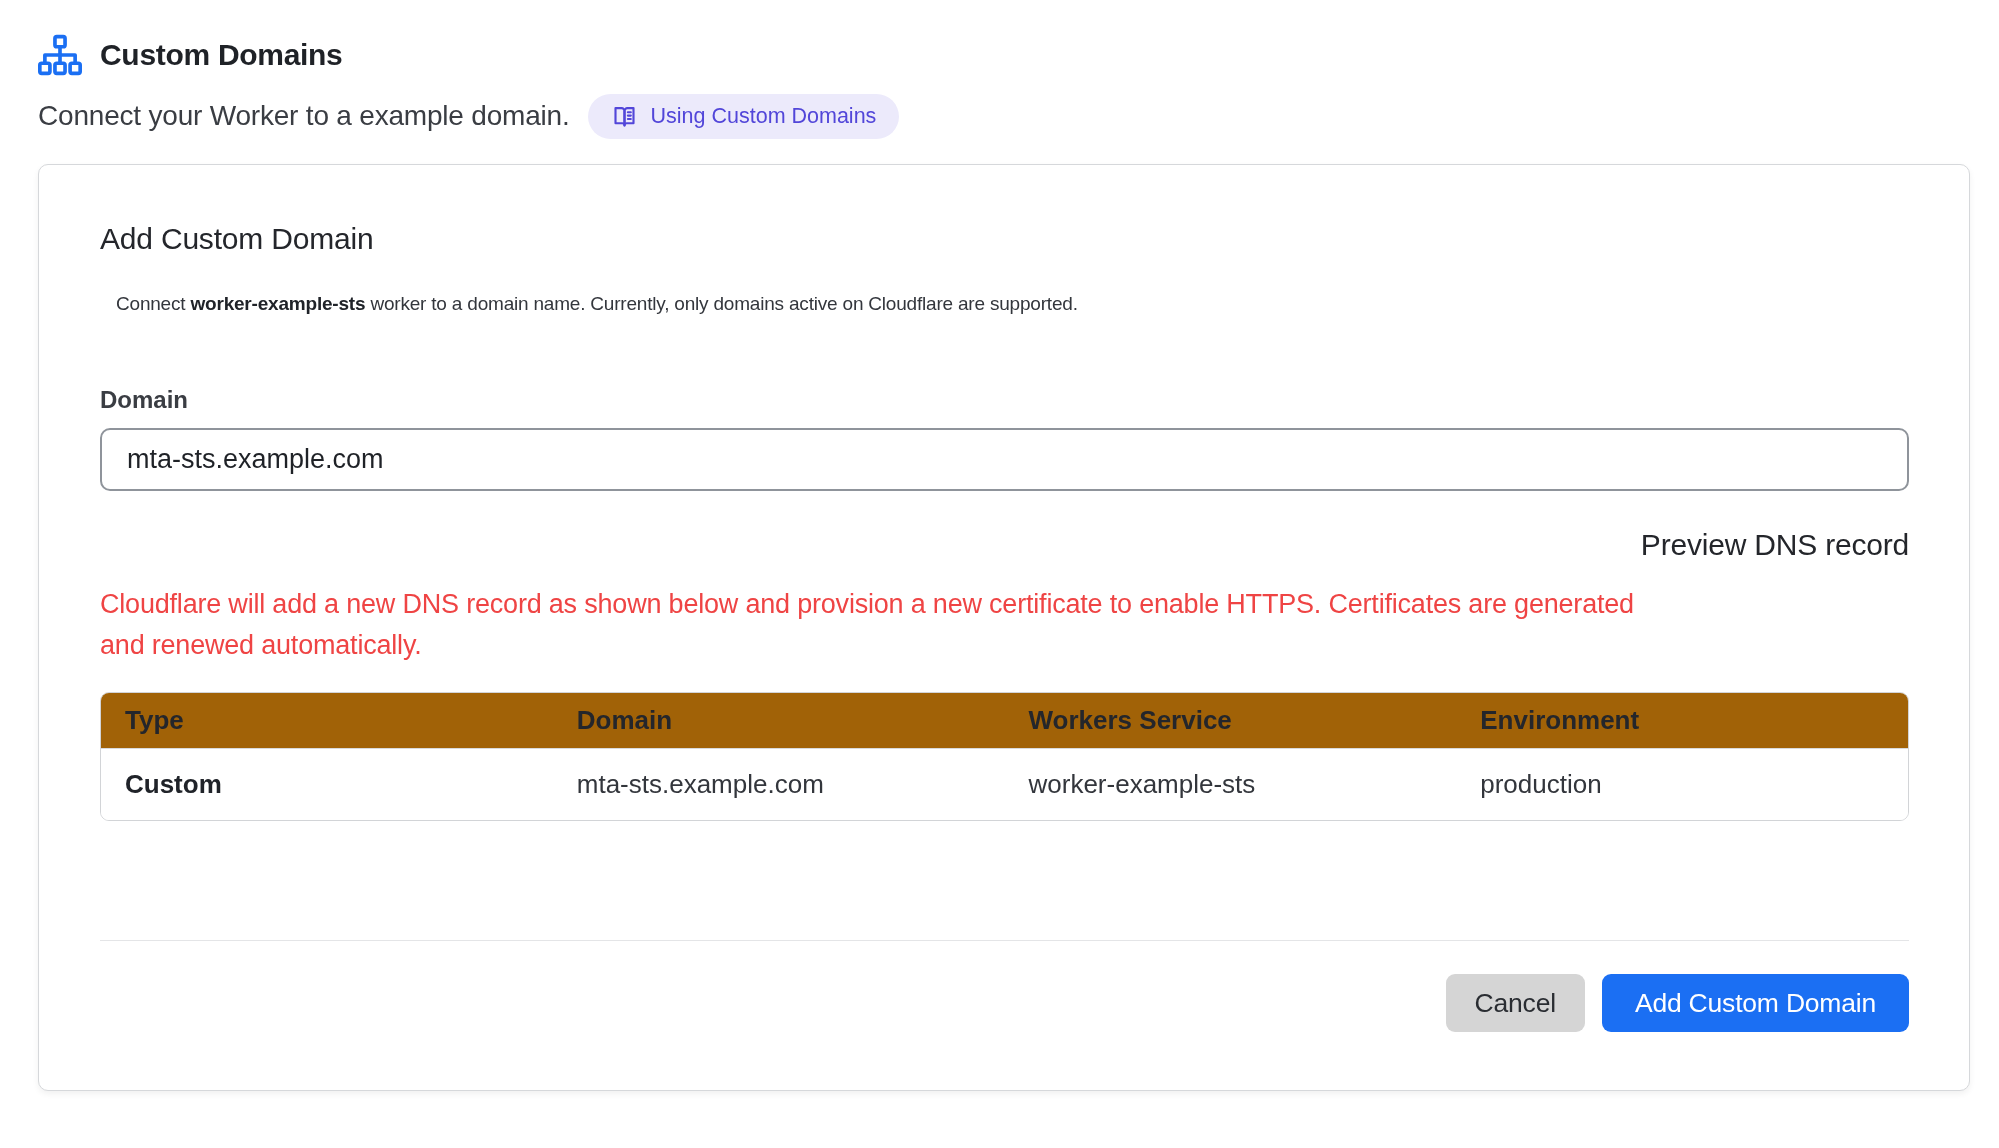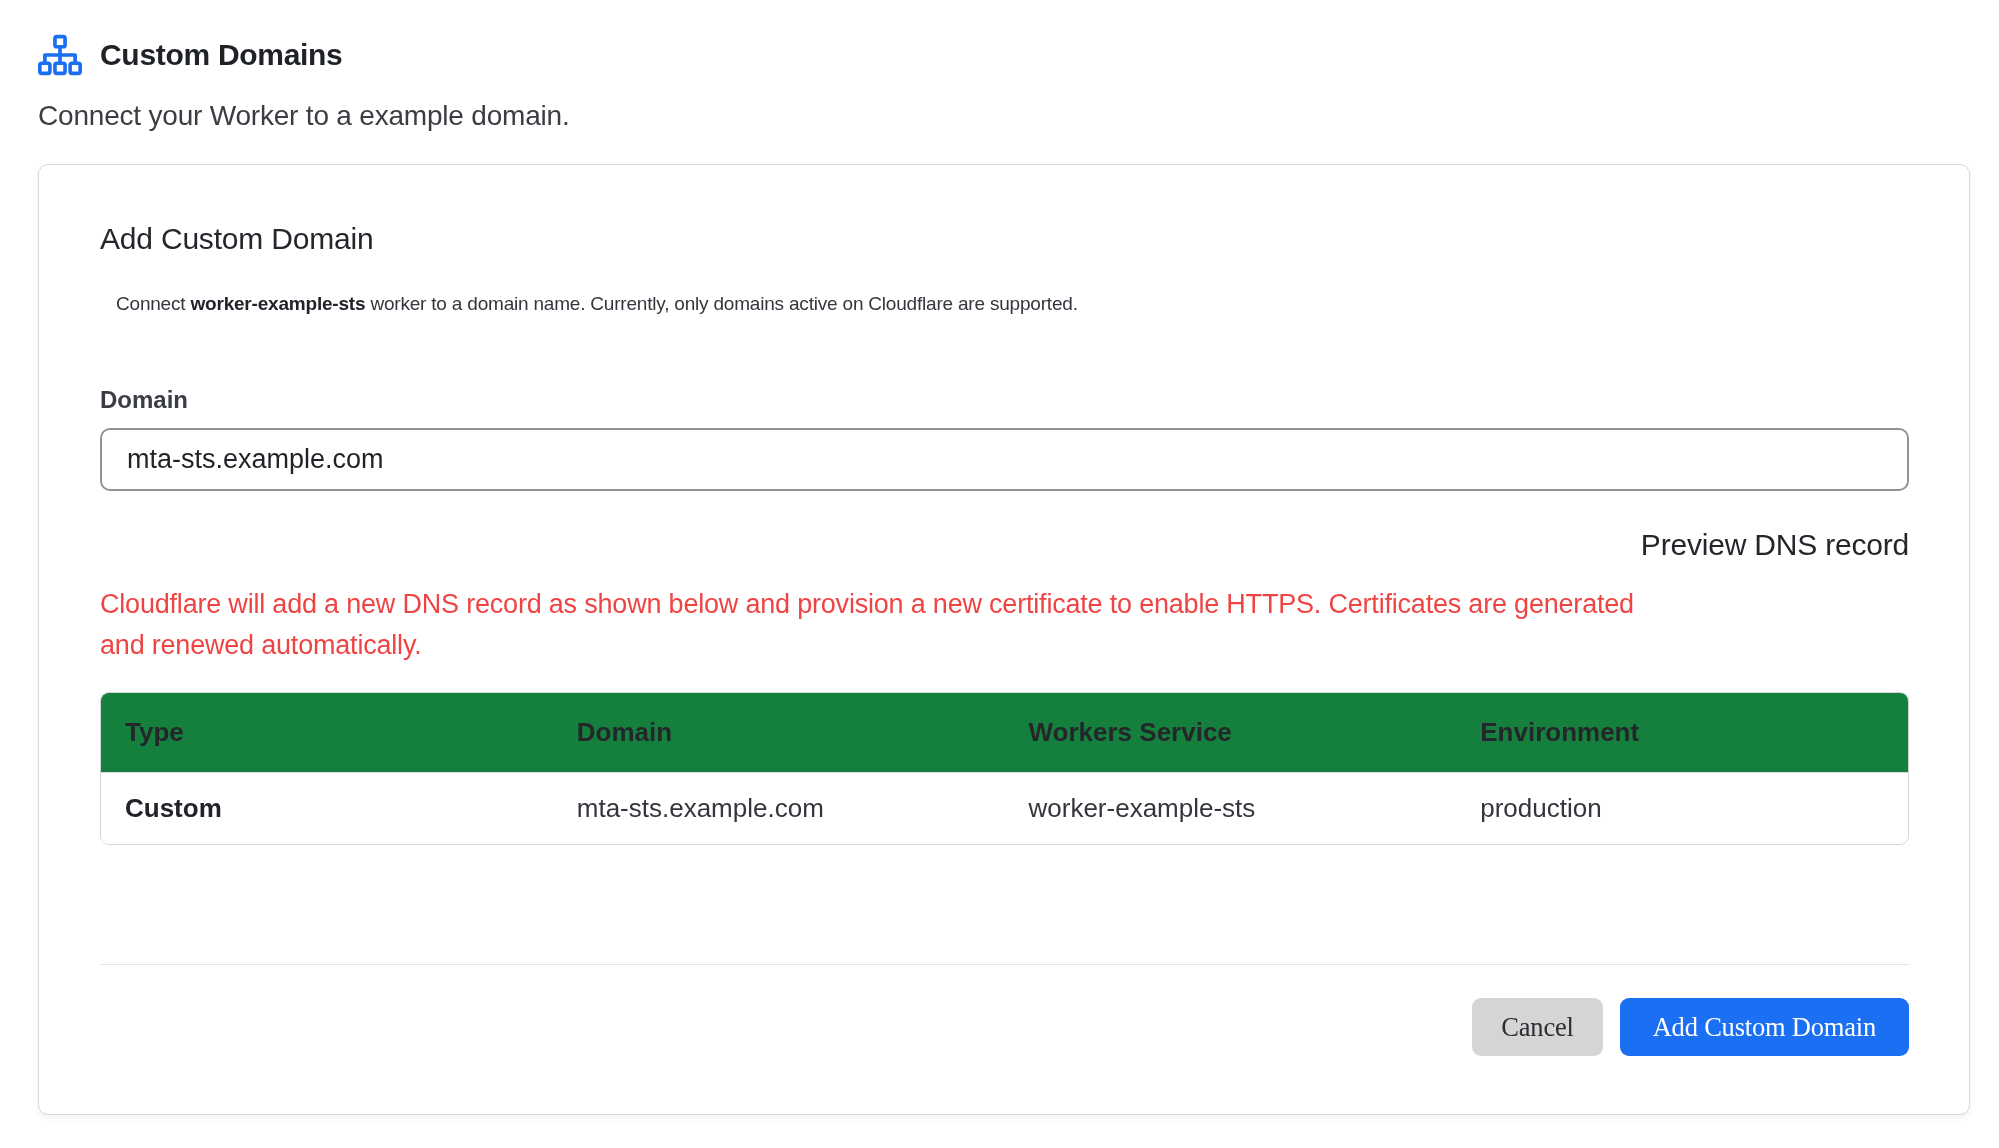--- a/index.html
+++ b/index.html
@@ -70,33 +70,33 @@
   }
 
   
   .table-wrap {
     margin-top: 26px;
     border: 1px solid #d2d4d7;
     border-radius: 9px;
     overflow: hidden;
   }
   table.dns-table { width: 100%; border-collapse: collapse; font-size: 26px; }
-  .dns-table thead tr { background: #15803d; height: 79px; }
+  .dns-table thead tr { background: #a16207; height: 55px; }
   .dns-table th {
     text-align: left; font-weight: 600; color: #24262b;
     padding: 0 0 0 24px; width: 25%;
   }
   .dns-table tbody tr { background: #ffffff; height: 72px; border-top: 1px solid #d9dadc; }
   .dns-table td { padding: 0 0 0 24px; color: #33363c; font-weight: 400; }
   .dns-table td.cell-type { font-weight: 700; color: #202329; }
 
   
   .divider { margin: 119px 0 0 0; border: none; border-top: 1px solid #e4e5e7; }
   .actions { display: flex; justify-content: flex-end; align-items: center; gap: 17px; margin-top: 33px; }
-  .btn { height: 58px; border: none; border-radius: 9px; font-family: Liberation Serif, serif;
+  .btn { height: 58px; border: none; border-radius: 9px; font-family: Liberation Sans, sans-serif;
          font-size: 26.5px; cursor: pointer; letter-spacing: -0.2px; }
   .btn-cancel { background: #d5d5d5; color: #2a2d32; padding: 0 29px; }
   .btn-primary { background: #1b6ff3; color: #ffffff; padding: 0 33px; font-weight: 400; }
 </style>
 </head>
 <body>
 
 <div class="page">
 
   <div class="header-row">
@@ -109,20 +109,30 @@
         <rect x="2" y="31" width="11" height="11" rx="2"></rect>
         <rect x="18.5" y="31" width="11" height="11" rx="2"></rect>
         <rect x="35" y="31" width="11" height="11" rx="2"></rect>
       </svg>
     </span>
     <span class="page-title">Custom Domains</span>
   </div>
 
   <div class="subtitle-row">
     <span class="subtitle">Connect your Worker to a example domain.</span>
+    <button class="docs-pill">
+      <span class="book-icon">
+        <svg viewBox="0 0 24 24" width="27" height="27" fill="none" stroke="#5246d9" stroke-width="1.9" stroke-linecap="round" stroke-linejoin="round">
+          <path d="M4 4.5h5.5A2.5 2.5 0 0 1 12 7v13a2 2 0 0 0-2-2H4z"></path>
+          <path d="M20 4.5h-5.5A2.5 2.5 0 0 0 12 7v13a2 2 0 0 1 2-2h6z"></path>
+          <path d="M15 8.2h2.6M15 11.2h2.6M15 14.2h2.6"></path>
+        </svg>
+      </span>
+      <span>Using Custom Domains</span>
+    </button>
   </div>
 
   <div class="card">
 
     <h2 class="card-heading">Add Custom Domain</h2>
 
     <p class="card-desc"><span>Connect </span><b>worker-example-sts</b><span> worker to a domain name. Currently, only domains active on Cloudflare are supported.</span></p>
 
     <label class="field-label" for="domain-input">Domain</label>
     <input id="domain-input" class="domain-input" type="text" value="mta-sts.example.com" style="">

